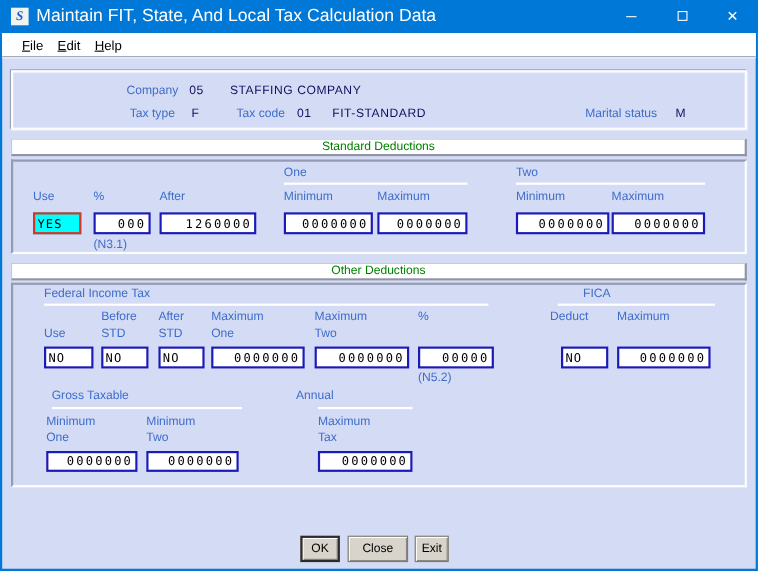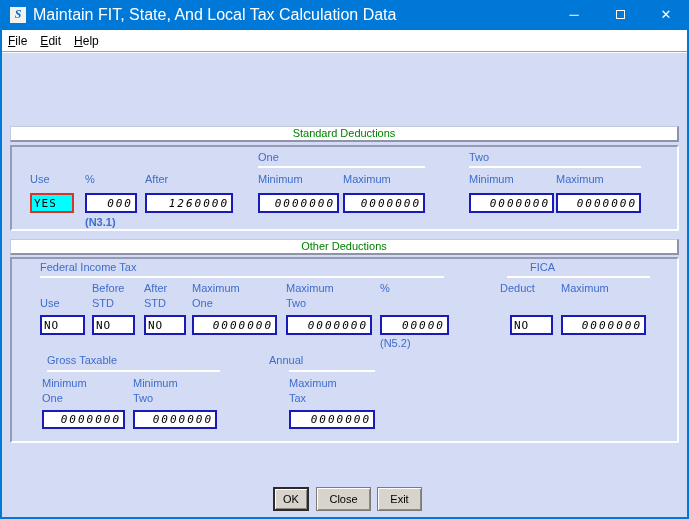--- a/index.html
+++ b/index.html
@@ -18,21 +18,21 @@
     background:#f2f2ee; color:#1464d2; text-align:center; line-height:16px;
     font: italic bold 12px "Liberation Serif", serif;
   }
   .title-text { position:absolute; left:33px; top:0; height:30px; line-height:30px; color:#fff; font-size:16px; white-space:nowrap; }
   .winbtn { position:absolute; top:0; width:46px; height:30px; color:#fff; text-align:center; line-height:29px; font-size:13px; cursor:default; }
   .maxbox { display:inline-block; width:9px; height:9px; border:1px solid #fff; vertical-align:middle; margin-top:-2px; }
   
   .menubar {
     position:absolute; left:2px; top:30px; width:685px; height:22px; background:#fff;
     border-bottom:1px solid #9aa0b8; box-shadow:0 1px 0 rgba(255,255,255,.9);
-    padding-left:6px; display:flex; align-items:center; gap:13px;
+    padding-left:18px; display:flex; align-items:center; gap:13px;
   }
   .menu-item { font-size:12px; color:#000; }
   .menu-item u { text-decoration:underline; }
   
   .lbl { position:absolute; color:#3e6dcb; font-size:11px; white-space:nowrap; }
   .val { position:absolute; color:#10105e; font-size:11px; white-space:nowrap; letter-spacing:.5px; }
   .ctr { text-align:left; }
   .uline { position:absolute; height:2px; background:#fff; }
   .bar {
     position:absolute; left:10px; width:669px; height:16px; background:#fff;
@@ -46,21 +46,21 @@
     border-bottom:2px solid #fdfdff; border-right:2px solid #fdfdff;
   }
   .info-panel {
     position:absolute; left:10px; top:64px; width:669px; height:54px;
     border:2px solid #fdfdff; box-shadow:-1px -1px 0 #9aa0b8, 1px 1px 0 #e8ebf8;
   }
   .field {
     position:absolute; height:20px; background:#fff; border:2px solid #1a1ab8;
     font:11px "DejaVu Sans Mono", monospace; color:#000; outline:none;
   }
-  .num { text-align:right; padding-right:2px; letter-spacing:2px;font-style:italic; }
+  .num { text-align:right; padding-right:2px; letter-spacing:2px; }
   .txt { text-align:left; padding-left:2px; letter-spacing:1px; }
   .focus-field { background:#00ffff; border:2px solid #d83428; }
   
   .btn {
     position:absolute; background:#d8d4cb; color:#000; font-size:11px;
     border:1px solid #7c7c74;
     box-shadow: inset 1px 1px 0 #ffffff, inset -1px -1px 0 #8a8a82;
     text-align:center; cursor:default;
   }
   .btn.default { border:2px solid #2b2b2b; }
@@ -86,20 +86,32 @@
       <span>✕</span>
     </div>
   </div>
 
   <div class="menubar">
     <span class="menu-item"><u>F</u>ile</span>
     <span class="menu-item"><u>E</u>dit</span>
     <span class="menu-item"><u>H</u>elp</span>
   </div>
 
+  <div class="info-panel">
+    <span class="lbl" style="left:103px; top:10px;">Company</span>
+    <span class="val" style="left:160px; top:10px;">05</span>
+    <span class="val" style="left:197px; top:10px;">STAFFING COMPANY</span>
+    <span class="lbl" style="left:106px; top:31px;">Tax type</span>
+    <span class="val" style="left:162px; top:31px;">F</span>
+    <span class="lbl" style="left:203px; top:31px;">Tax code</span>
+    <span class="val" style="left:258px; top:31px;">01</span>
+    <span class="val" style="left:290px; top:31px;">FIT-STANDARD</span>
+    <span class="lbl" style="left:520px; top:31px;">Marital status</span>
+    <span class="val" style="left:602px; top:31px;">M</span>
+  </div>
 
   <div class="bar" style="top:126px;">Standard Deductions</div>
 
   <div class="panel" style="top:145px; height:86px;">
     <span class="lbl ctr" style="left:246px; top:4px; width:167px;">One</span>
     <div class="uline" style="left:246px; top:19px; width:167px;"></div>
     <span class="lbl ctr" style="left:457px; top:4px; width:172px;">Two</span>
     <div class="uline" style="left:457px; top:19px; width:172px;"></div>
 
     <span class="lbl ctr" style="left:18px;  top:26px; width:44px;">Use</span>
@@ -111,21 +123,21 @@
     <span class="lbl ctr" style="left:544px; top:26px; width:85px;">Maximum</span>
 
     <input class="field txt focus-field" style="left: 18px; top: 46px; width: 44px;" value="YES">
     <input class="field num" style="left: 73px; top: 46px; width: 52px;" value="000">
     <input class="field num" style="left: 133px; top: 46px; width: 88px;" value="1260000">
     <input class="field num" style="left: 246px; top: 46px; width: 81px;" value="0000000">
     <input class="field num" style="left: 331px; top: 46px; width: 82px;" value="0000000">
     <input class="field num" style="left: 457px; top: 46px; width: 85px;" value="0000000">
     <input class="field num" style="left: 544px; top: 46px; width: 85px;" value="0000000">
 
-    <span class="lbl ctr" style="left:73px; top:69px; width:52px;font-weight:bold;">(N3.1)</span>
+    <span class="lbl ctr" style="left:73px; top:69px; width:52px;">(N3.1)</span>
   </div>
 
   <div class="bar" style="top:239px;">Other Deductions</div>
 
   <div class="panel" style="top:257px; height:186px;">
     <span class="lbl ctr" style="left:28px; top:2px; width:404px;">Federal Income Tax</span>
     <div class="uline" style="left:28px; top:17px; width:404px;"></div>
     <span class="lbl ctr" style="left:518px; top:2px; width:143px;">FICA</span>
     <div class="uline" style="left:495px; top:17px; width:143px;"></div>
 
@@ -167,15 +179,15 @@
     <span class="lbl ctr" style="left:277px; top:133px; width:86px;">Tax</span>
 
 
     <input class="field num" style="left: 30px; top: 151px; width: 83px; height: 19px;" value="0000000">
     <input class="field num" style="left: 121px; top: 151px; width: 84px; height: 19px;" value="0000000">
     <input class="field num" style="left: 277px; top: 151px; width: 86px; height: 19px;" value="0000000">
   </div>
 
   <button class="btn default" style="left:273px; top:487px; width:36px; height:24px;">OK</button>
   <button class="btn" style="left:316px; top:487px; width:55px; height:24px;">Close</button>
-  <button class="btn" style="left:377px; top:487px; width:45px; height:24px;">Exit</button>
+  <button class="btn" style="left:377px; top:487px; width:31px; height:24px;">Exit</button>
 
 </div>
 
 </body></html>

